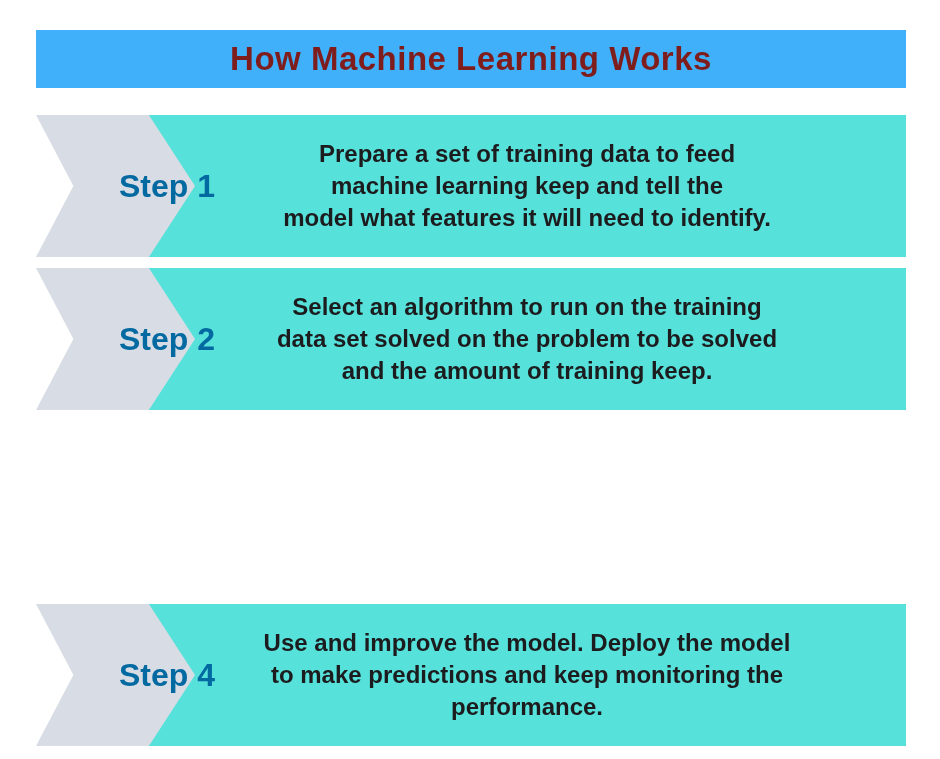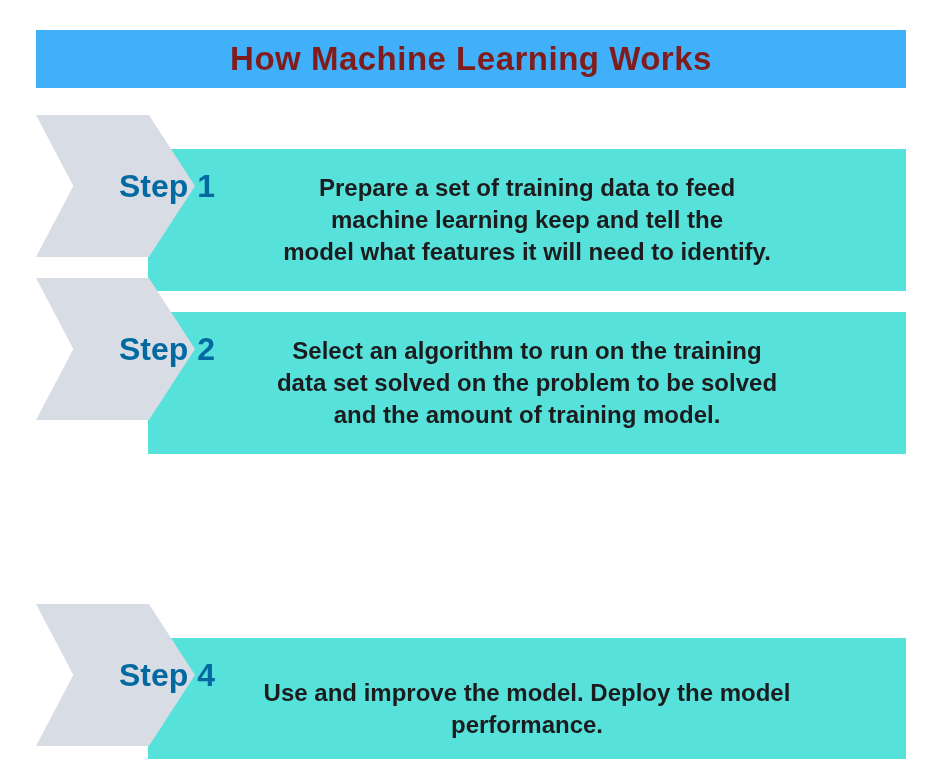--- a/index.html
+++ b/index.html
@@ -33,35 +33,34 @@
     letter-spacing: 0.5px;
     white-space: nowrap;
   }
   .row {
     position: absolute;
     left: 36px;
     width: 870px;
     height: 142px;
   }
   .row.r1 { top: 115px; }
-  .row.r2 { top: 278px; }
+  .row.r2 { top: 268px; }
   .row.r3 { top: 441px; }
   .row.r4 { top: 604px; }
   .band {
     position: absolute;
     left: 112px;
     top: 0;
     width: 758px;
     height: 142px;
     background: #57E1DB;
     display: flex;
     flex-direction: column;
     align-items: center;
     justify-content: center;
-    margin-top: 34px;
   }
   .band .line {
     color: #1C1C1E;
     font-size: 24px;
     font-weight: 700;
     line-height: 32px;
     text-align: center;
     white-space: nowrap;
   }
   .chevron-shape {
@@ -104,29 +103,30 @@
       <div class="line">model what features it will need to identify.</div>
     </div>
     <div class="chevron-shape"></div>
     <div class="step-label">Step 1</div>
   </div>
 
   <div class="row r2">
     <div class="band">
       <div class="line">Select an algorithm to run on the training</div>
       <div class="line">data set solved on the problem to be solved</div>
-      <div class="line">and the amount of training model.</div>
+      <div class="line">and the amount of training keep.</div>
     </div>
     <div class="chevron-shape"></div>
     <div class="step-label">Step 2</div>
   </div>
 
 
   <div class="row r4">
     <div class="band">
       <div class="line">Use and improve the model. Deploy the model</div>
+      <div class="line">to make predictions and keep monitoring the</div>
       <div class="line">performance.</div>
     </div>
     <div class="chevron-shape"></div>
     <div class="step-label">Step 4</div>
   </div>
 
 </div>
 
 </body></html>

